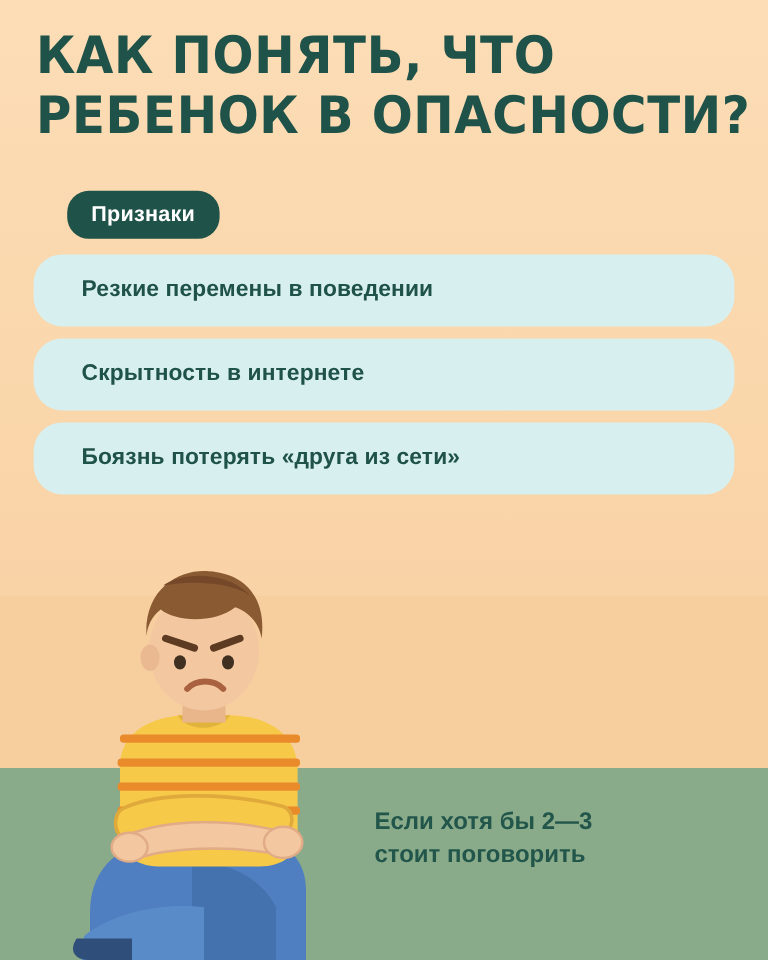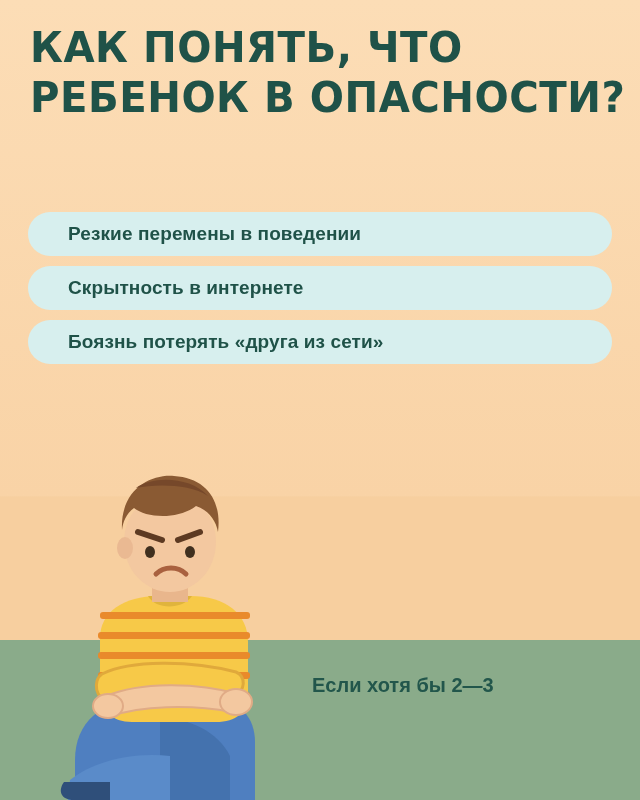--- a/index.html
+++ b/index.html
@@ -67,21 +67,21 @@
 
   .list {
     position: absolute;
     left: 28px;
     top: 212px;
     width: 584px;
   }
   .list-item {
     background: #d7efee;
     border-radius: 24px;
-    height: 44px;
+    height: 60px;
     margin-bottom: 10px;
     display: flex;
     align-items: center;
     padding-left: 40px;
     box-sizing: border-box;
     color: #1f5248;
     font-size: 19px;
     font-weight: bold;
     letter-spacing: 0.1px;
   }
@@ -111,20 +111,21 @@
 
 <div class="poster">
 
   <div class="ground"></div>
 
   <div class="title">
     <span class="line">Как понять, что</span>
     <span class="line">ребенок в опасности?</span>
   </div>
 
+  <div class="badge">Признаки</div>
 
   <div class="list">
     <div class="list-item">Резкие перемены в поведении</div>
     <div class="list-item">Скрытность в интернете</div>
     <div class="list-item">Боязнь потерять «друга из сети»</div>
   </div>
 
   <svg class="character" viewBox="0 0 260 340" aria-hidden="true">
 
     <path d="M35 300 C35 262, 62 240, 100 240 L175 240 C200 240, 215 258, 215 282 L215 340 L35 340 Z" fill="#4f7fc0"></path>
@@ -163,15 +164,16 @@
     <path d="M160 72 L138 80" stroke="#5d3a22" stroke-width="6" stroke-linecap="round"></path>
 
     <ellipse cx="110" cy="92" rx="5" ry="6" fill="#40301f"></ellipse>
     <ellipse cx="150" cy="92" rx="5" ry="6" fill="#40301f"></ellipse>
 
     <path d="M116 114 C124 106, 138 106, 146 114" stroke="#a9613f" stroke-width="5" fill="none" stroke-linecap="round"></path>
   </svg>
 
   <div class="note">
     <span class="nline">Если хотя бы 2—3</span>
+    <span class="nline">стоит поговорить</span>
   </div>
 
 </div>
 
 </body></html>

